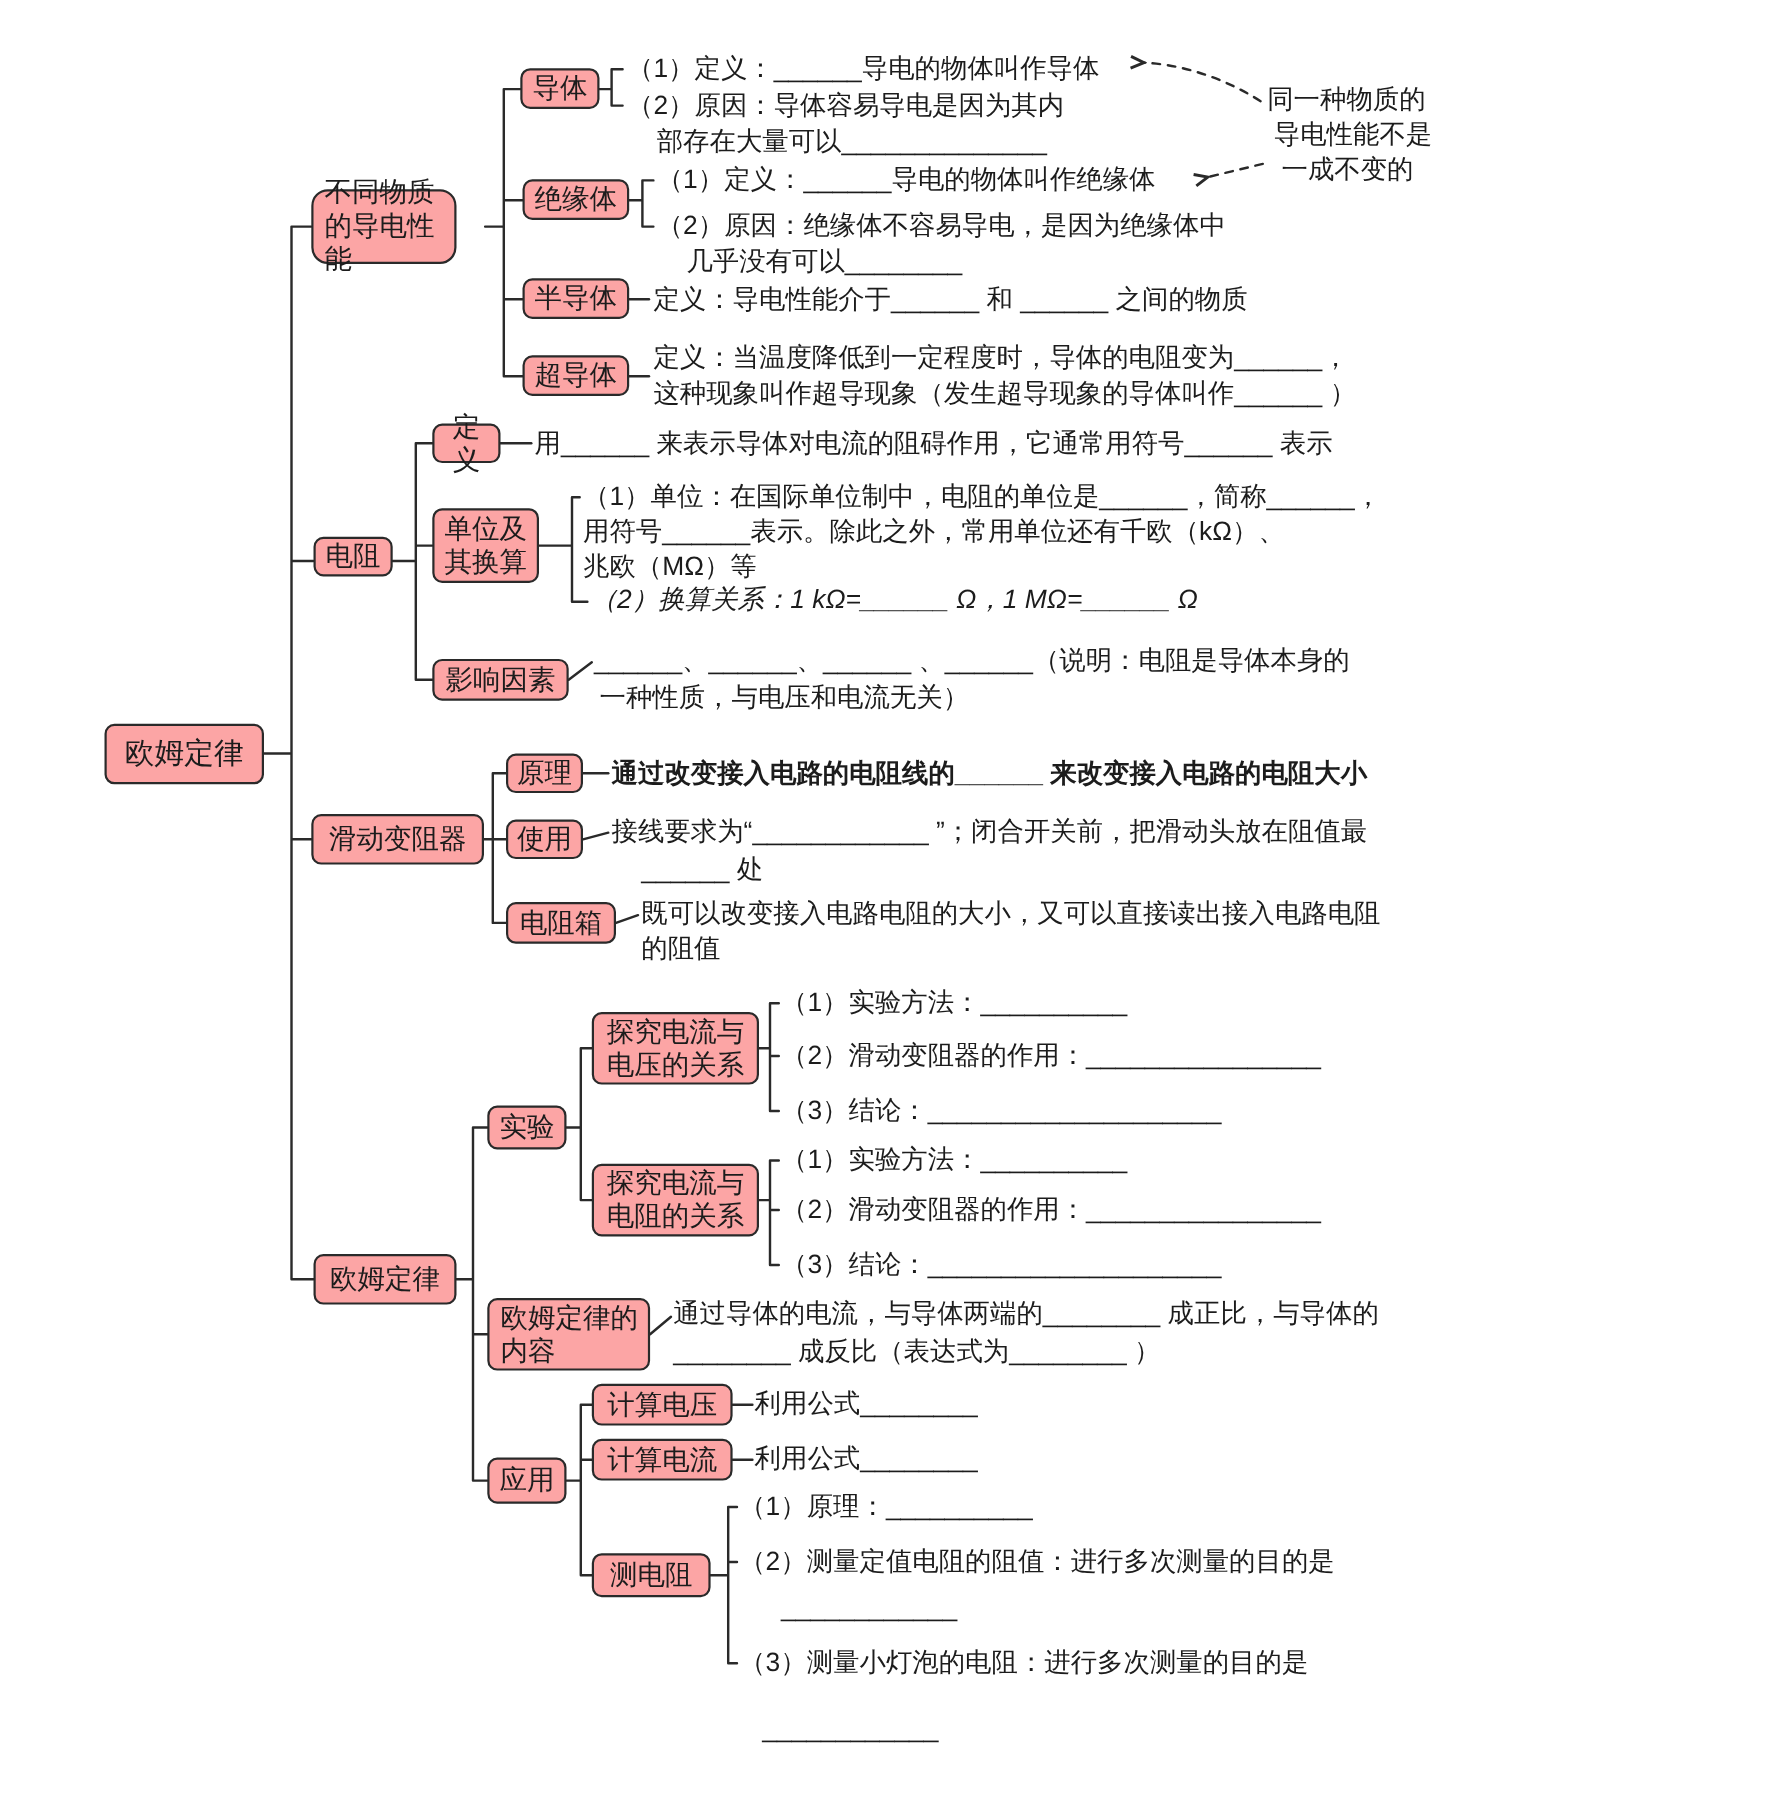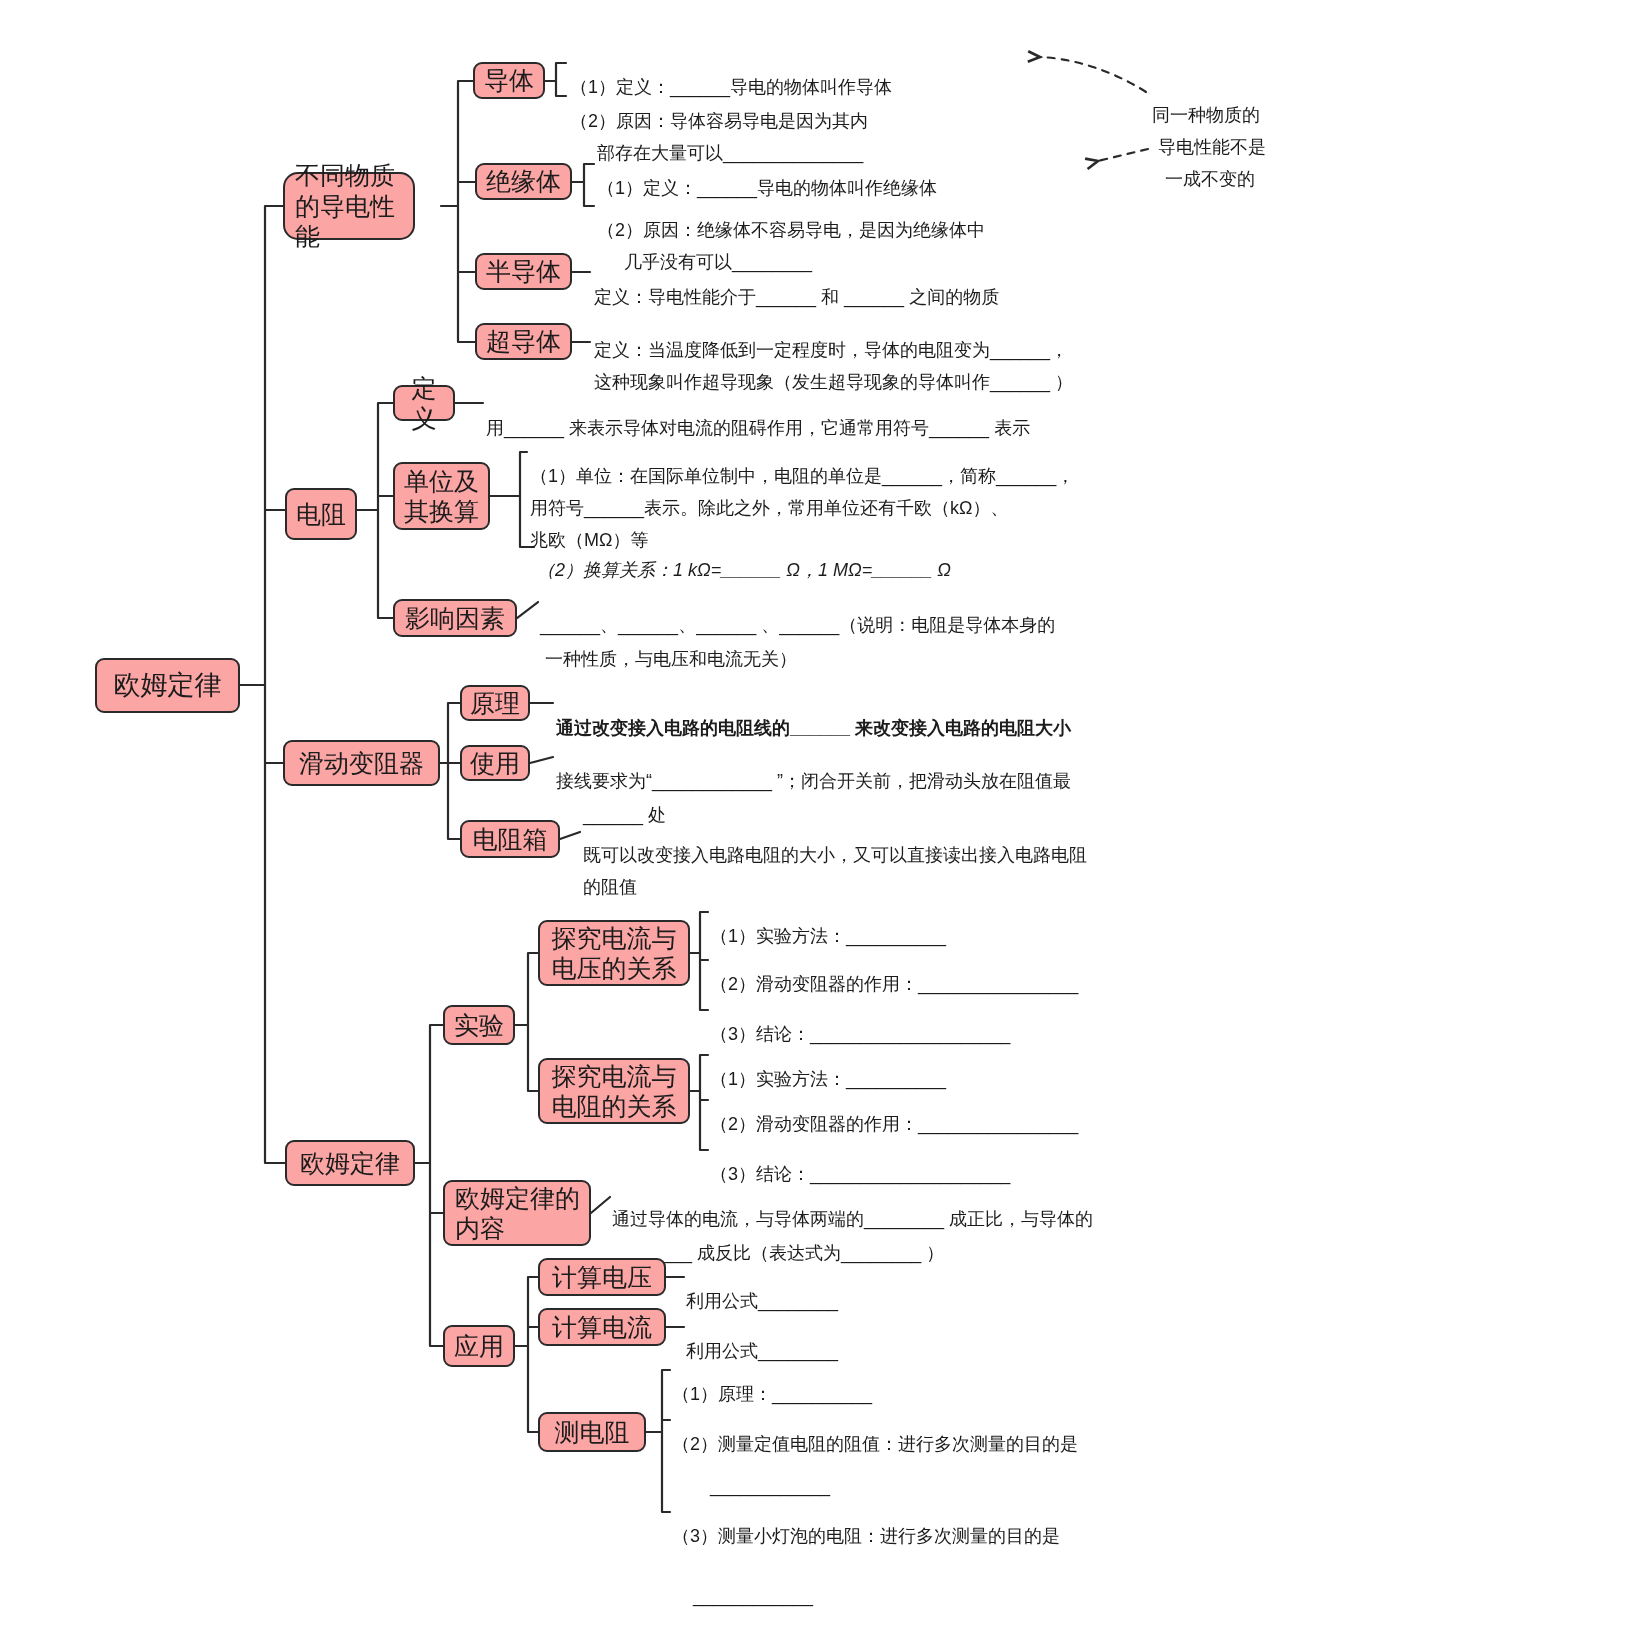--- a/index.html
+++ b/index.html
@@ -20,24 +20,23 @@
     background:#fca5a5;
     display:flex;align-items:center;justify-content:center;
     text-align:center;
     font-size:25px;line-height:1.22;
     z-index:1;
     padding:2px 6px;
   }
   .box.left{justify-content:flex-start;text-align:left;}
   .txt{
     position:absolute;
-    font-size:18px;line-height:30px;
+    font-size:24px;line-height:30px;
     white-space:nowrap;
     z-index:1;
-    margin-top:24px;
   }
   .root{font-size:27px;}
 </style>
 </head>
 <body>
 
 <div id="canvas">
 
   <svg id="wires" width="1629" height="1633" viewBox="0 0 1629 1633">
     <defs>
@@ -98,21 +97,21 @@
   <div class="txt" style="left:594px;top:258px;">定义：导电性能介于______ 和 ______ 之间的物质</div>
 
   <div class="box" style="left:475px;top:323px;width:97px;height:37px;">超导体</div>
   <div class="txt" style="left:594px;top:343px;">这种现象叫作超导现象（发生超导现象的导体叫作______ ）</div>
   <div class="txt" style="left:594px;top:311px;">定义：当温度降低到一定程度时，导体的电阻变为______，</div>
 
   <div class="txt" style="left:1152px;top:76px;">同一种物质的</div>
   <div class="txt" style="left:1158px;top:108px;">导电性能不是</div>
   <div class="txt" style="left:1165px;top:140px;">一成不变的</div>
 
-  <div class="box" style="left:285px;top:488px;width:72px;height:52px;text-align:right;">电阻</div>
+  <div class="box" style="left:285px;top:488px;width:72px;height:36px;text-align:right;">电阻</div>
 
   <div class="box" style="left:393px;top:385px;width:62px;height:36px;">定义</div>
   <div class="txt" style="left:486px;top:389px;">用______ 来表示导体对电流的阻碍作用，它通常用符号______ 表示</div>
 
   <div class="box" style="left:393px;top:462px;width:97px;height:68px;">单位及其换算</div>
   <div class="txt" style="left:530px;top:437px;">（1）单位：在国际单位制中，电阻的单位是______，简称______，</div>
   <div class="txt" style="left:530px;top:469px;">用符号______表示。除此之外，常用单位还有千欧（kΩ）、</div>
   <div class="txt" style="left:530px;top:501px;">兆欧（MΩ）等</div>
   <div class="txt" style="left:537px;top:531px;font-style:italic;">（2）换算关系：1 kΩ=______ Ω，1 MΩ=______ Ω</div>
 

